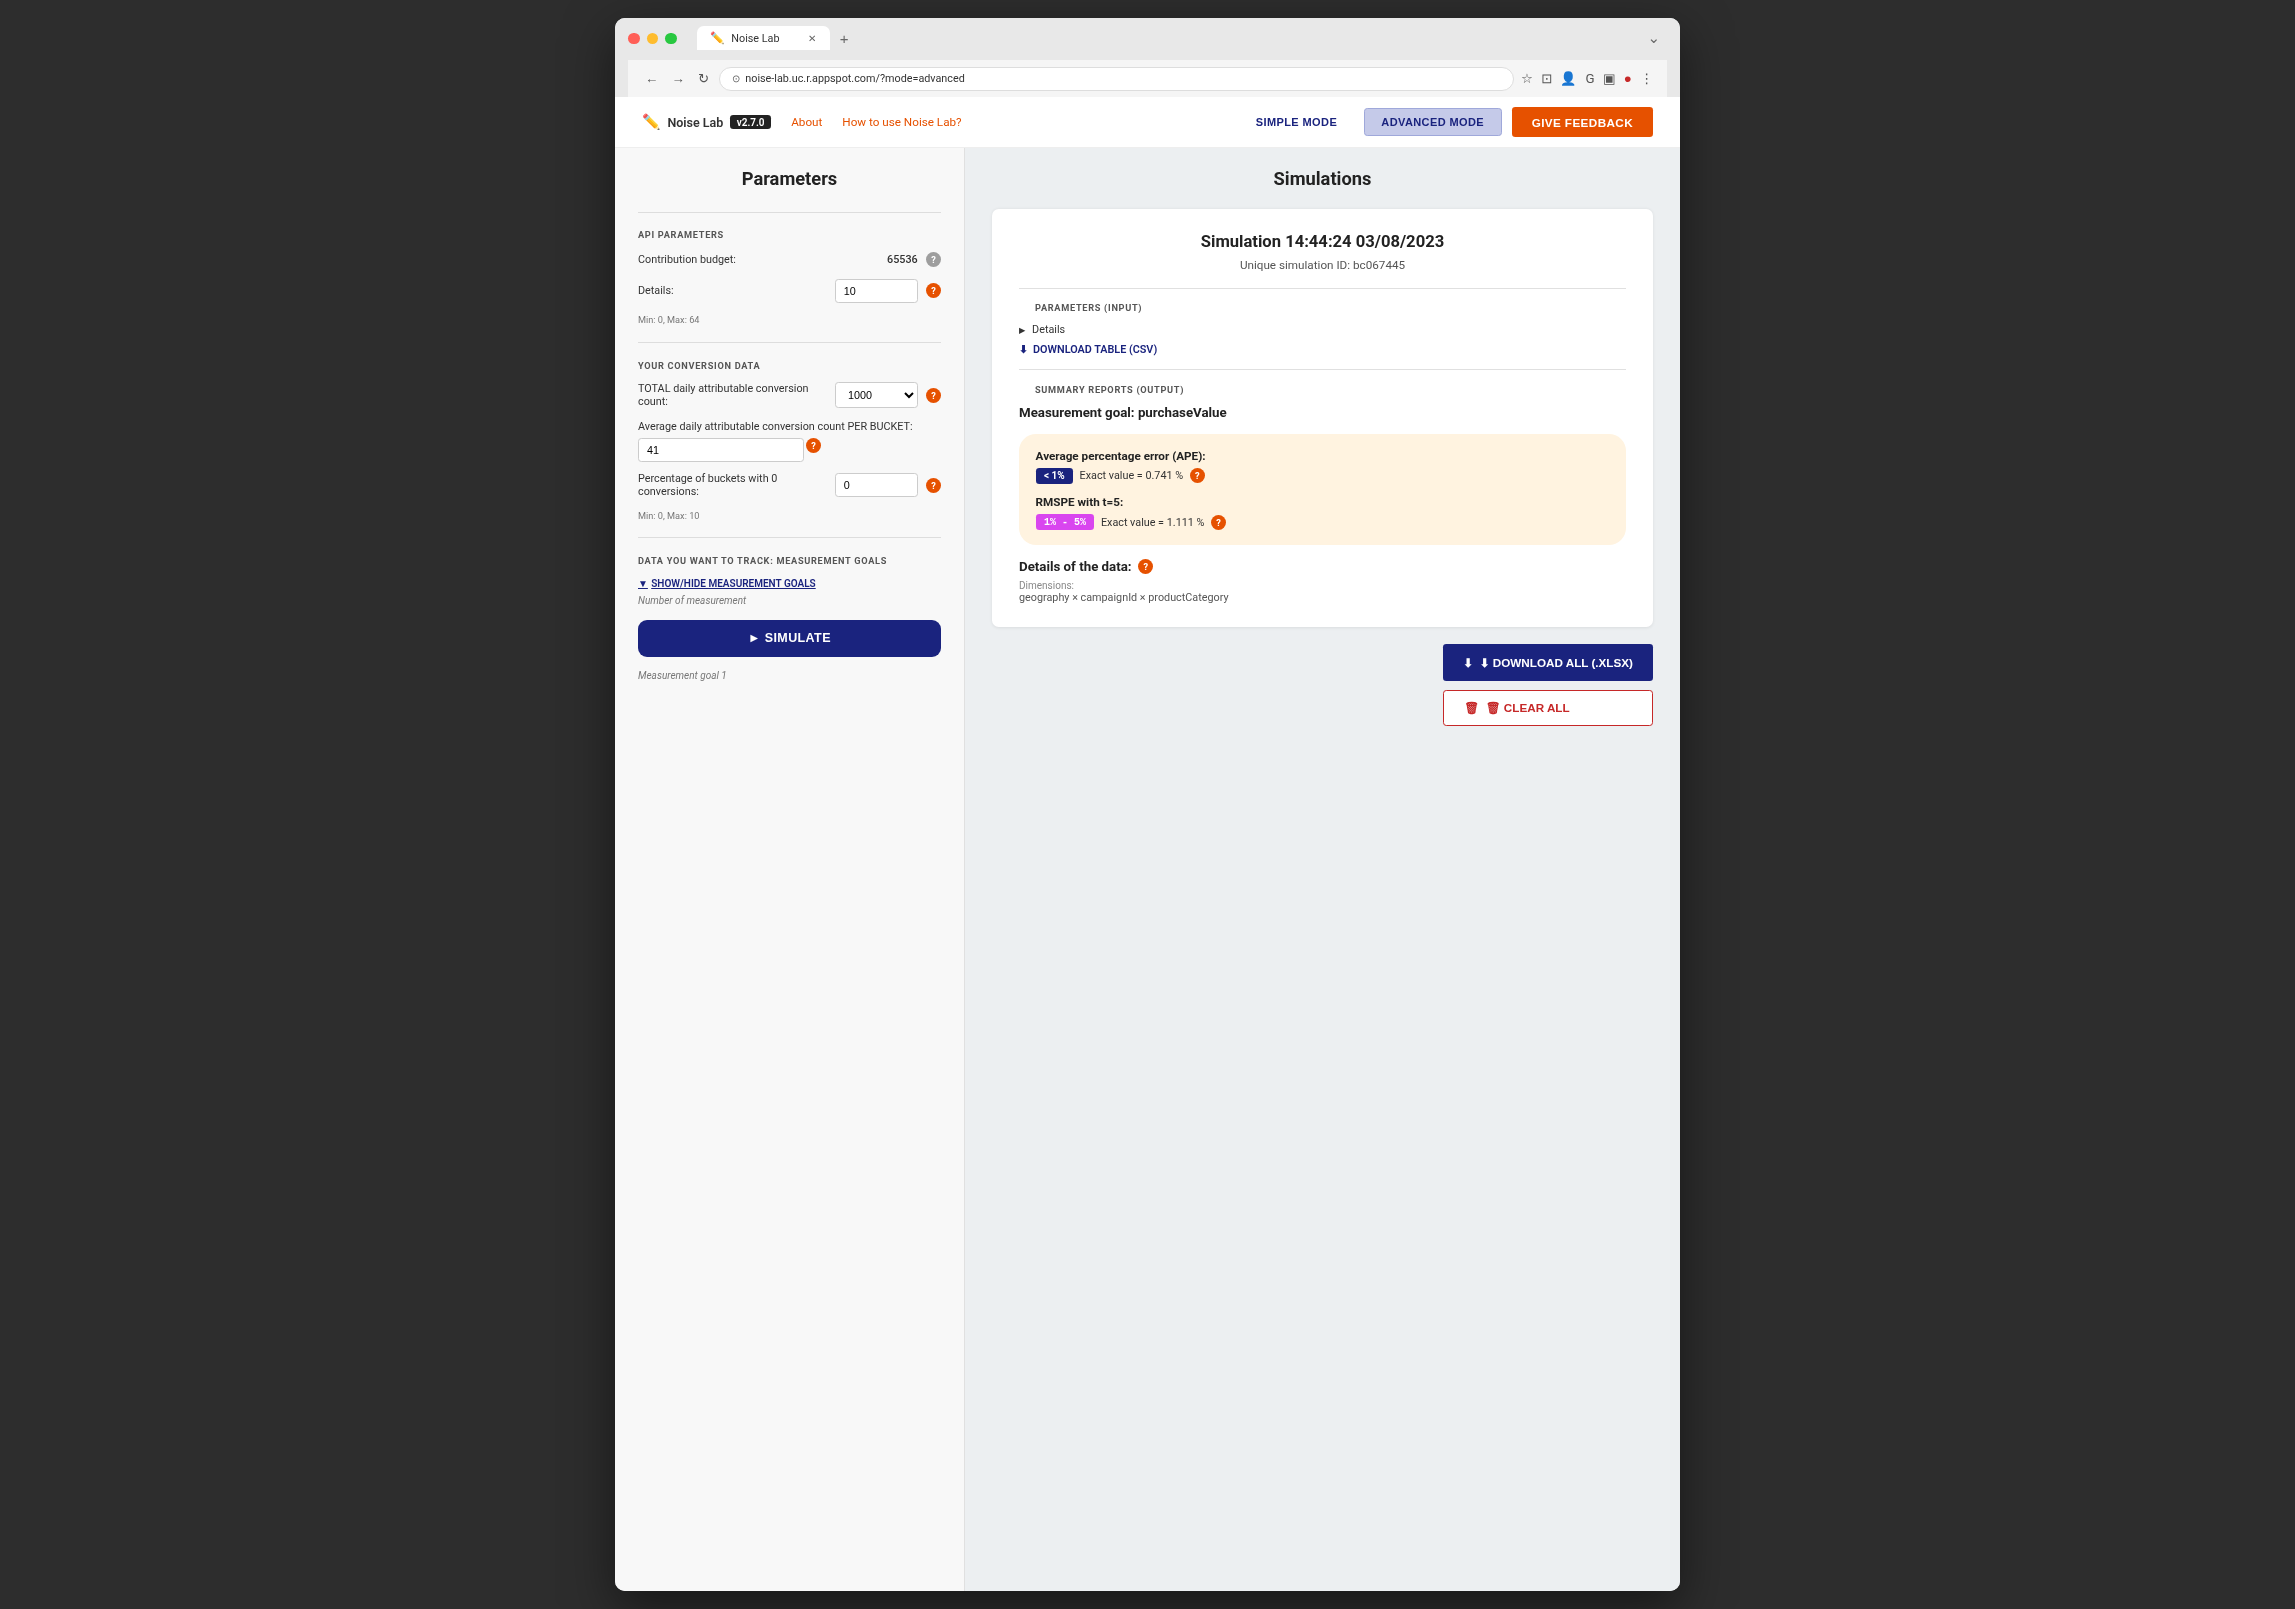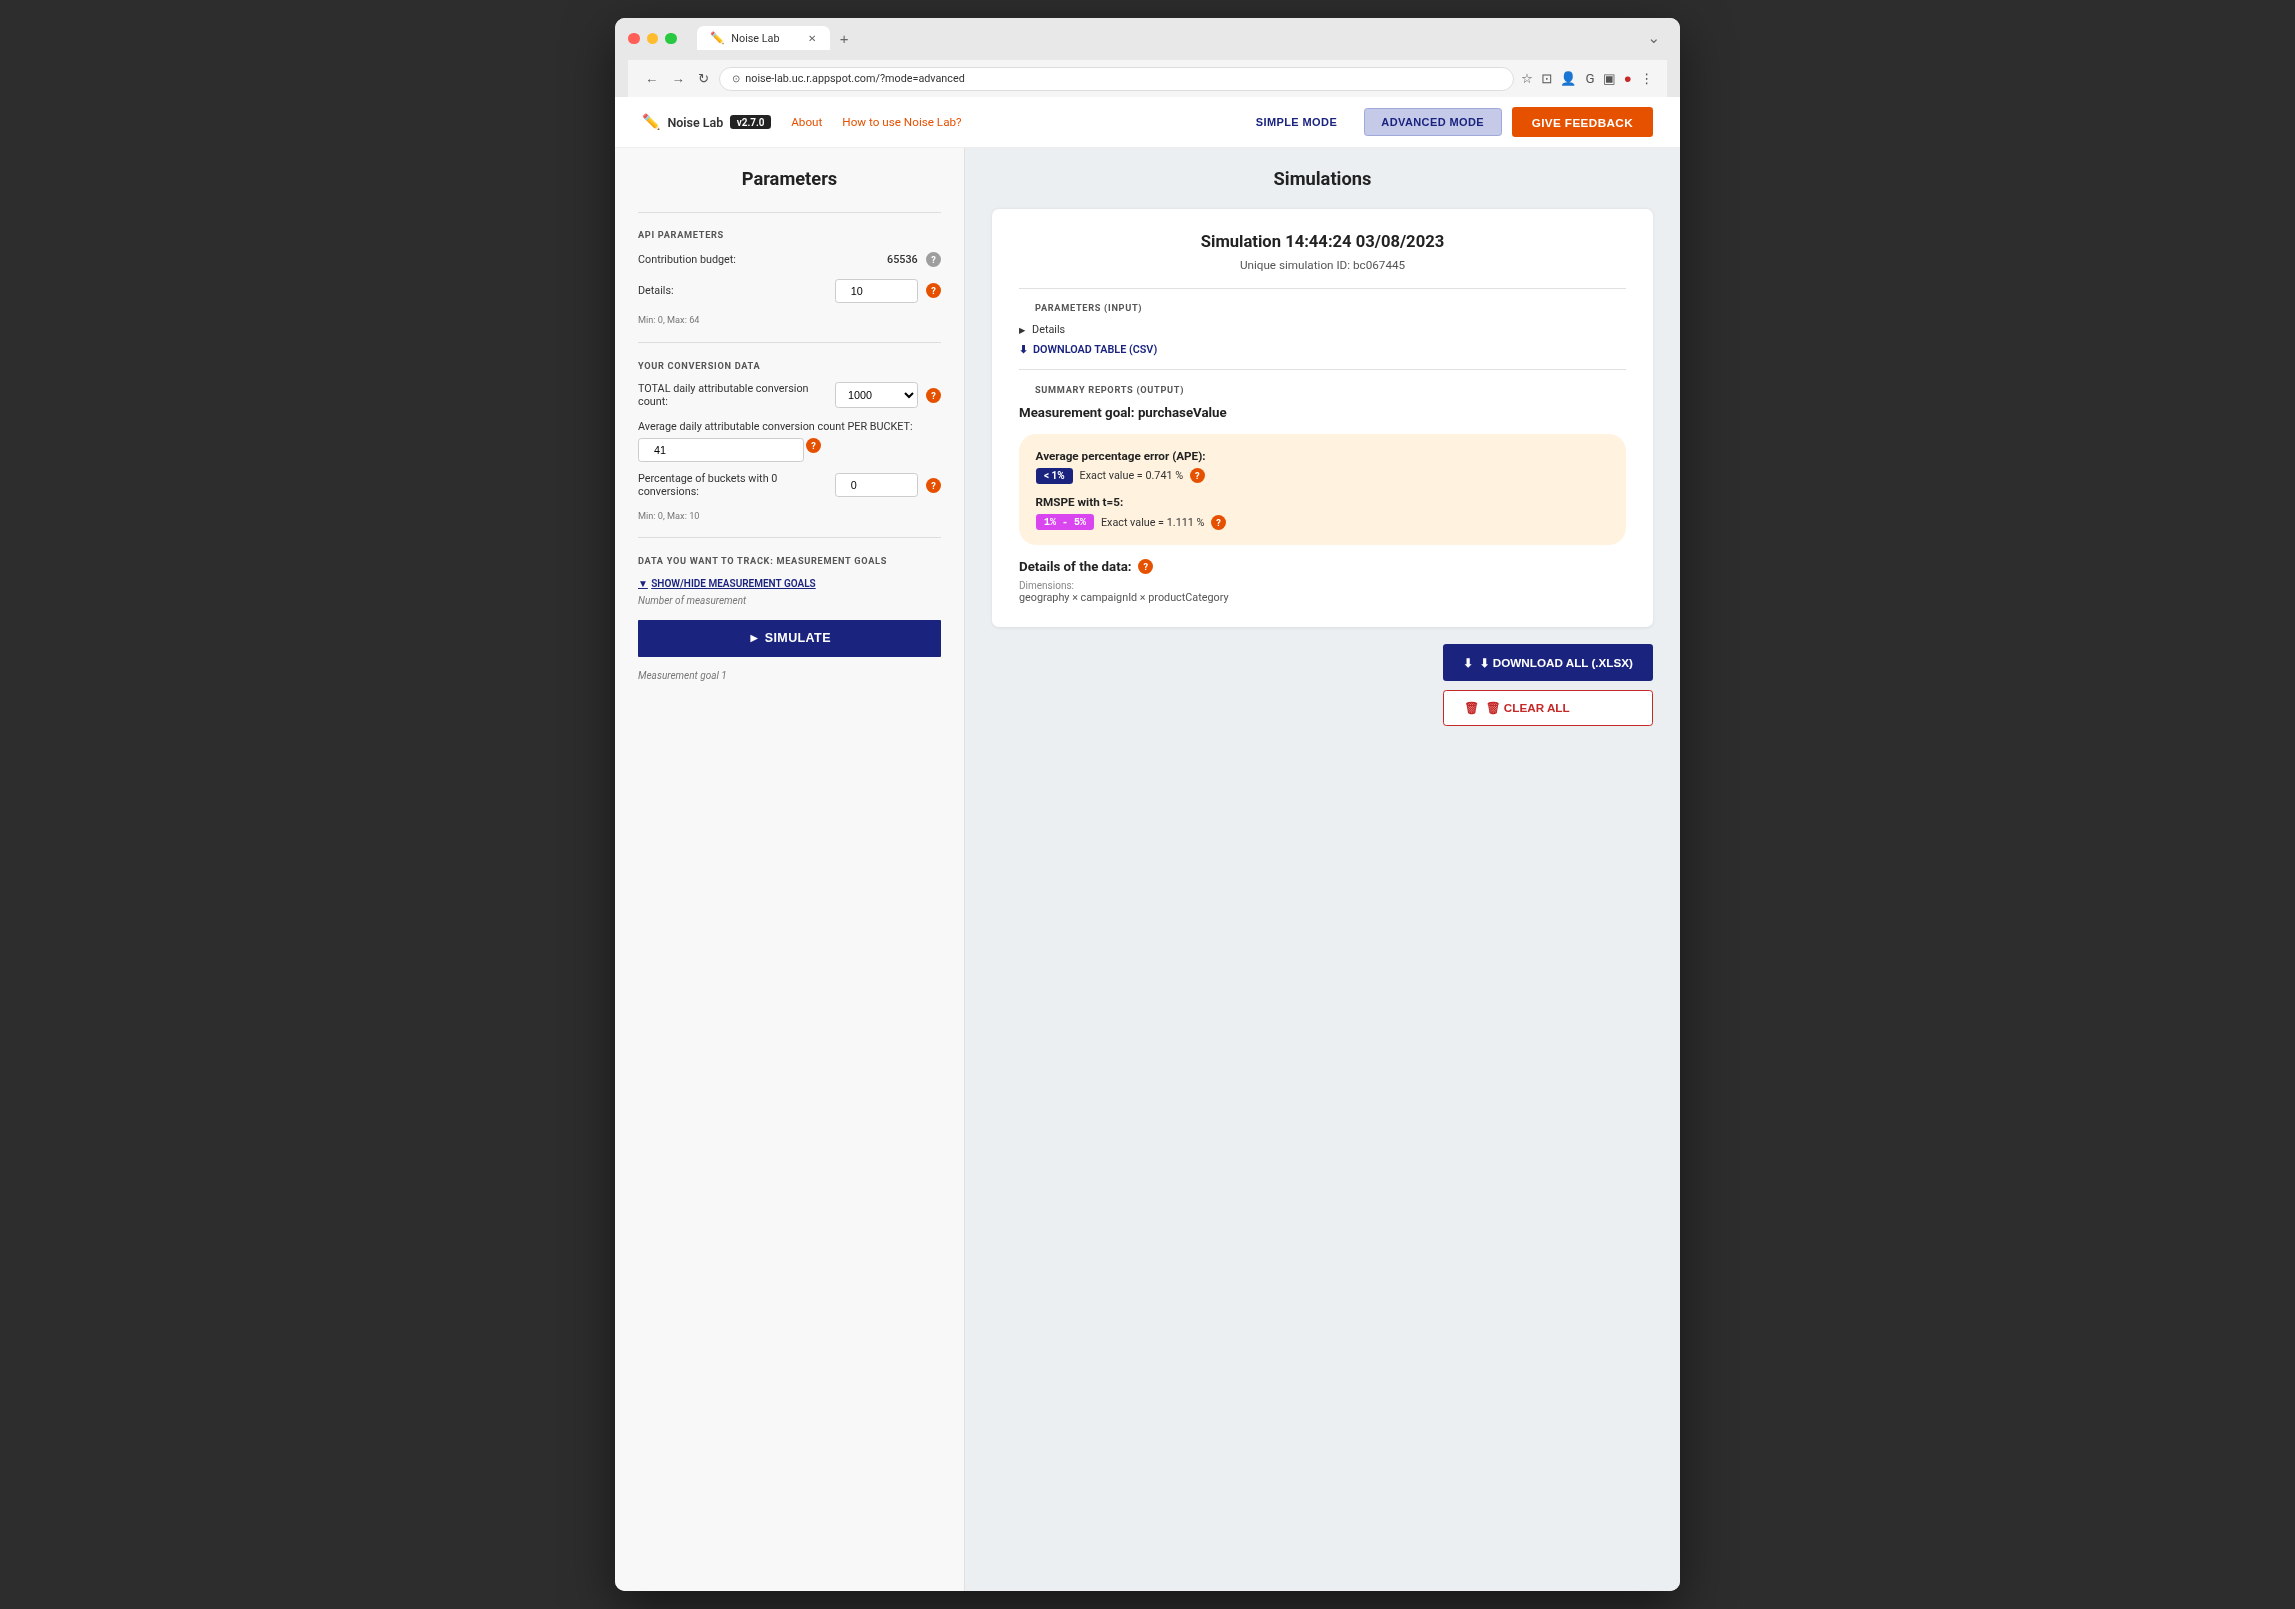--- a/index.html
+++ b/index.html
@@ -245,21 +245,21 @@
       justify-content: center;
       cursor: pointer;
       flex-shrink: 0;
     }
     .help-icon-grey {
       background: #9e9e9e;
     }
     .param-input {
       border: 0.8px solid #ccc;
       border-radius: 3.3px;
-      padding: 5px 15px;
+      padding: 5px 8px;
       font-size: 10.8px;
       width: 83px;
       background: #fff;
     }
     .param-hint {
       font-size: 9.2px;
       color: #777;
       margin-top: 1.7px;
       margin-bottom: 8.3px;
     }
@@ -290,21 +290,21 @@
       cursor: pointer;
       display: flex;
       align-items: center;
       gap: 3.3px;
     }
     .simulate-btn {
       width: 100%;
       background: #1a237e;
       color: #fff;
       border: none;
-      border-radius: 1px;
+      border-radius: 9px;
       padding: 11.7px;
       font-size: 12.5px;
       font-weight: 700;
       cursor: pointer;
       letter-spacing: 0.4px;
       margin-top: 13.3px;
     }
     .measurement-goal-label {
       font-size: 10px;
       color: #777;

